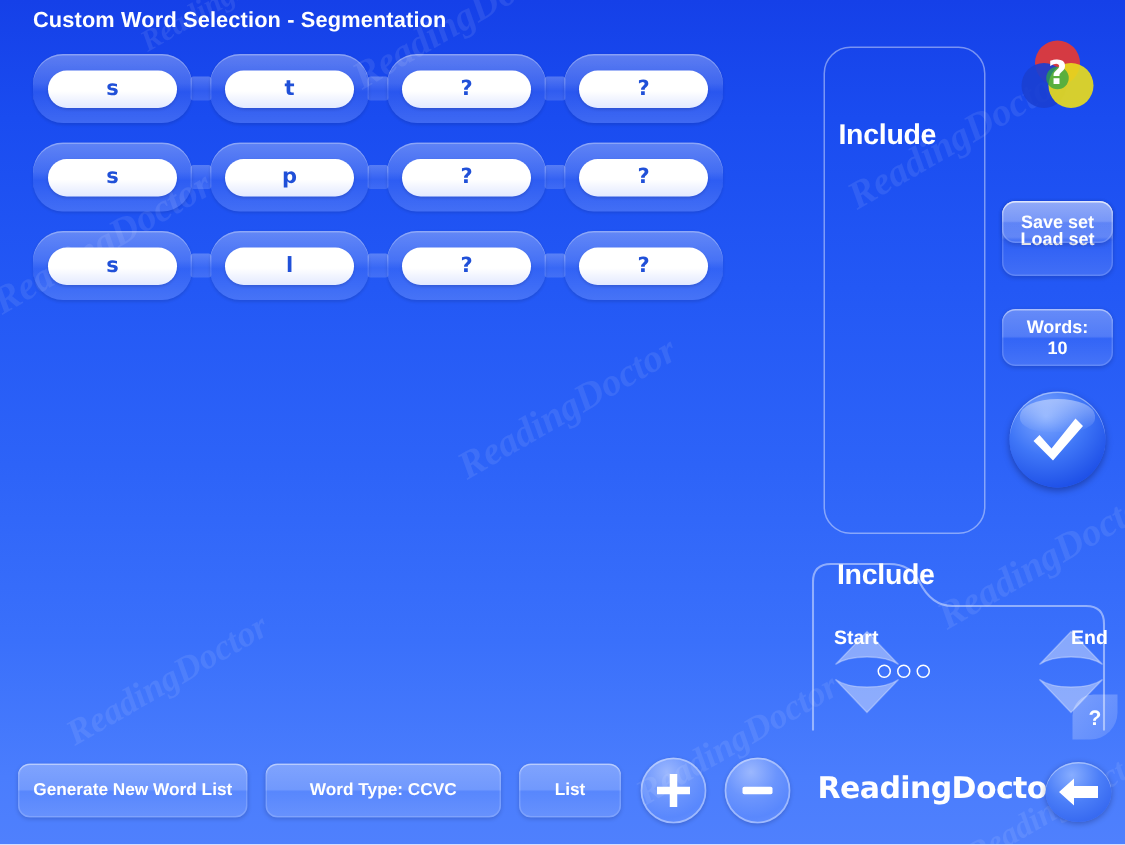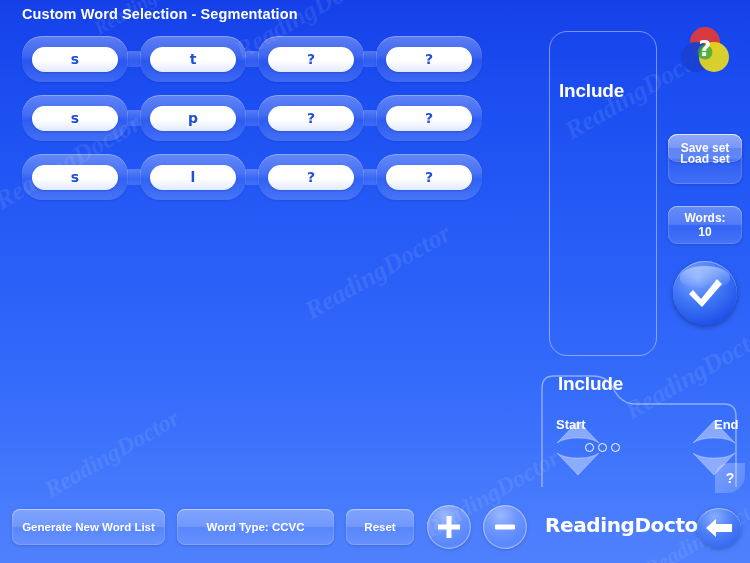--- a/index.html
+++ b/index.html
@@ -409,21 +409,21 @@
   <div id="dots">
     <div class="dot"></div>
     <div class="dot"></div>
     <div class="dot"></div>
   </div>
 
   <div id="scoring-help">?</div>
 
   <div class="bot-btn" id="btn-generate">Generate New Word List</div>
   <div class="bot-btn" id="btn-wordtype">Word Type: CCVC</div>
-  <div class="bot-btn" id="btn-reset">Reset</div>
+  <div class="bot-btn" id="btn-reset">List</div>
 
   <div class="round-btn" id="btn-plus">
     <svg width="30" height="30" viewBox="0 0 30 30">
       <path d="M12.5 4 H17.5 V12.5 H26 V17.5 H17.5 V26 H12.5 V17.5 H4 V12.5 H12.5 Z" fill="#ffffff"></path>
     </svg>
   </div>
   <div class="round-btn" id="btn-minus">
     <svg width="30" height="30" viewBox="0 0 30 30">
       <rect x="5" y="12.5" width="20" height="5" rx="1.2" fill="#ffffff"></rect>
     </svg>

